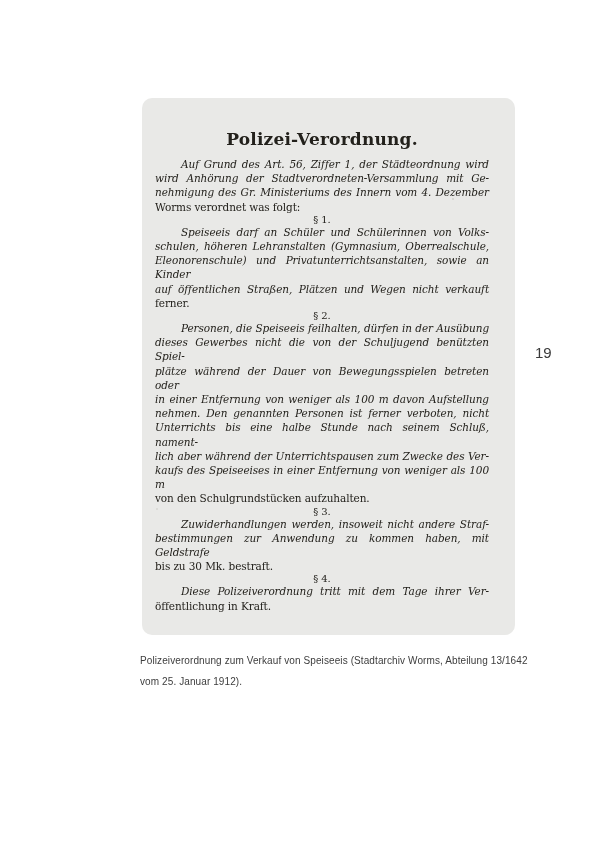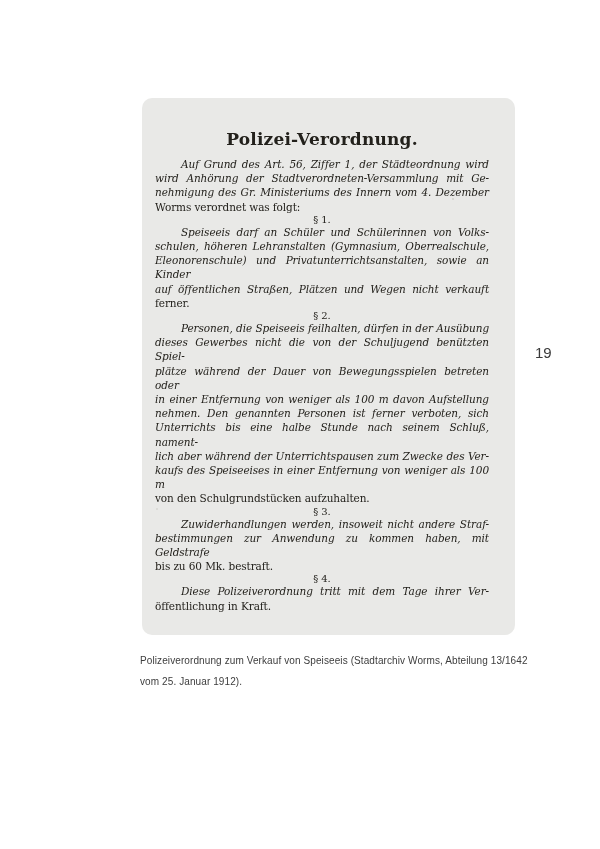--- a/index.html
+++ b/index.html
@@ -106,32 +106,32 @@
       <div class="tline j">auf öffentlichen Straßen, Plätzen und Wegen nicht verkauft</div>
       <div class="tline">ferner.</div>
     </div>
 
     <div class="sect">
       <div class="shead">§ 2.</div>
       <div class="tline j indent">Personen, die Speiseeis feilhalten, dürfen in der Ausübung</div>
       <div class="tline j">dieses Gewerbes nicht die von der Schuljugend benützten Spiel-</div>
       <div class="tline j">plätze während der Dauer von Bewegungsspielen betreten oder</div>
       <div class="tline j">in einer Entfernung von weniger als 100 m davon Aufstellung</div>
-      <div class="tline j">nehmen. Den genannten Personen ist ferner verboten, sich</div>
+      <div class="tline j">nehmen. Den genannten Personen ist ferner verboten, nicht</div>
       <div class="tline j">Unterrichts bis eine halbe Stunde nach seinem Schluß, nament-</div>
       <div class="tline j">lich aber während der Unterrichtspausen zum Zwecke des Ver-</div>
       <div class="tline j">kaufs des Speiseeises in einer Entfernung von weniger als 100 m</div>
       <div class="tline">von den Schulgrundstücken aufzuhalten.</div>
     </div>
 
     <div class="sect">
       <div class="shead">§ 3.</div>
       <div class="tline j indent">Zuwiderhandlungen werden, insoweit nicht andere Straf-</div>
       <div class="tline j">bestimmungen zur Anwendung zu kommen haben, mit Geldstrafe</div>
-      <div class="tline">bis zu 60 Mk. bestraft.</div>
+      <div class="tline">bis zu 30 Mk. bestraft.</div>
     </div>
 
     <div class="sect">
       <div class="shead">§ 4.</div>
       <div class="tline j indent">Diese Polizeiverordnung tritt mit dem Tage ihrer Ver-</div>
       <div class="tline">öffentlichung in Kraft.</div>
     </div>
 
   </div>
 </div>

